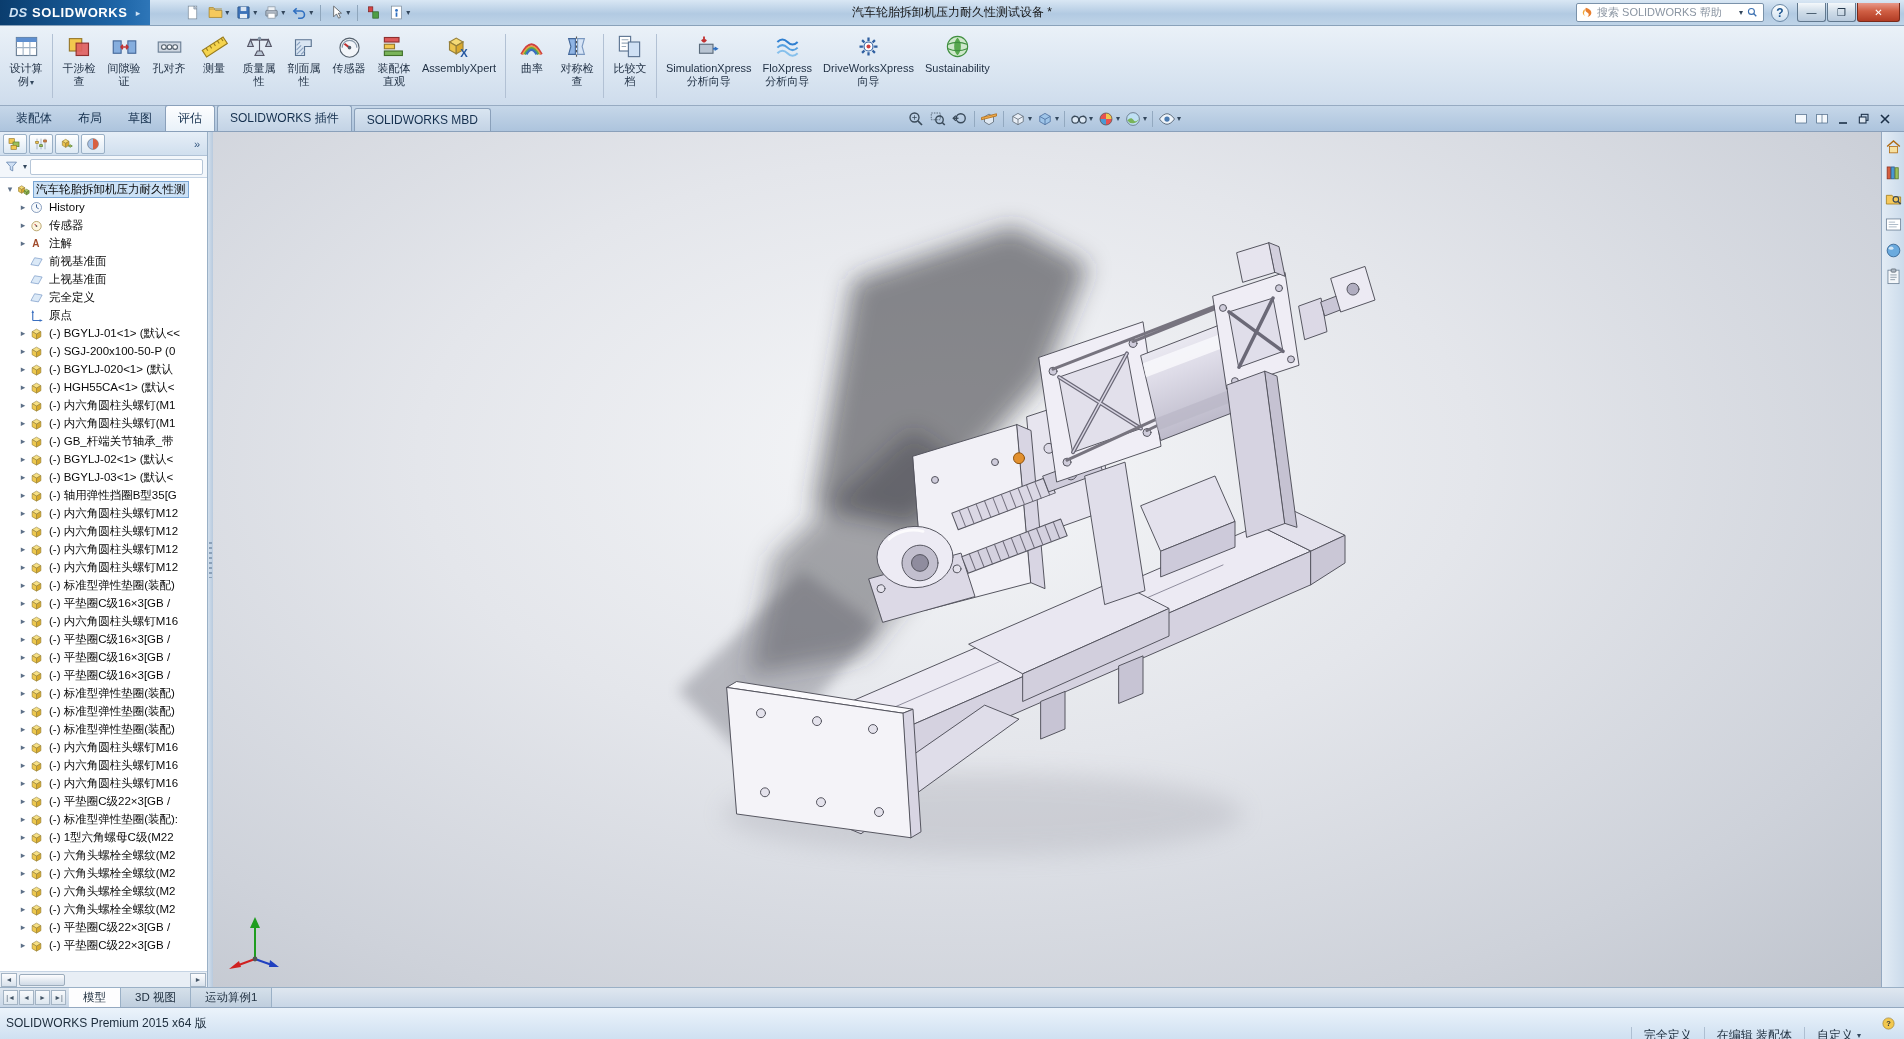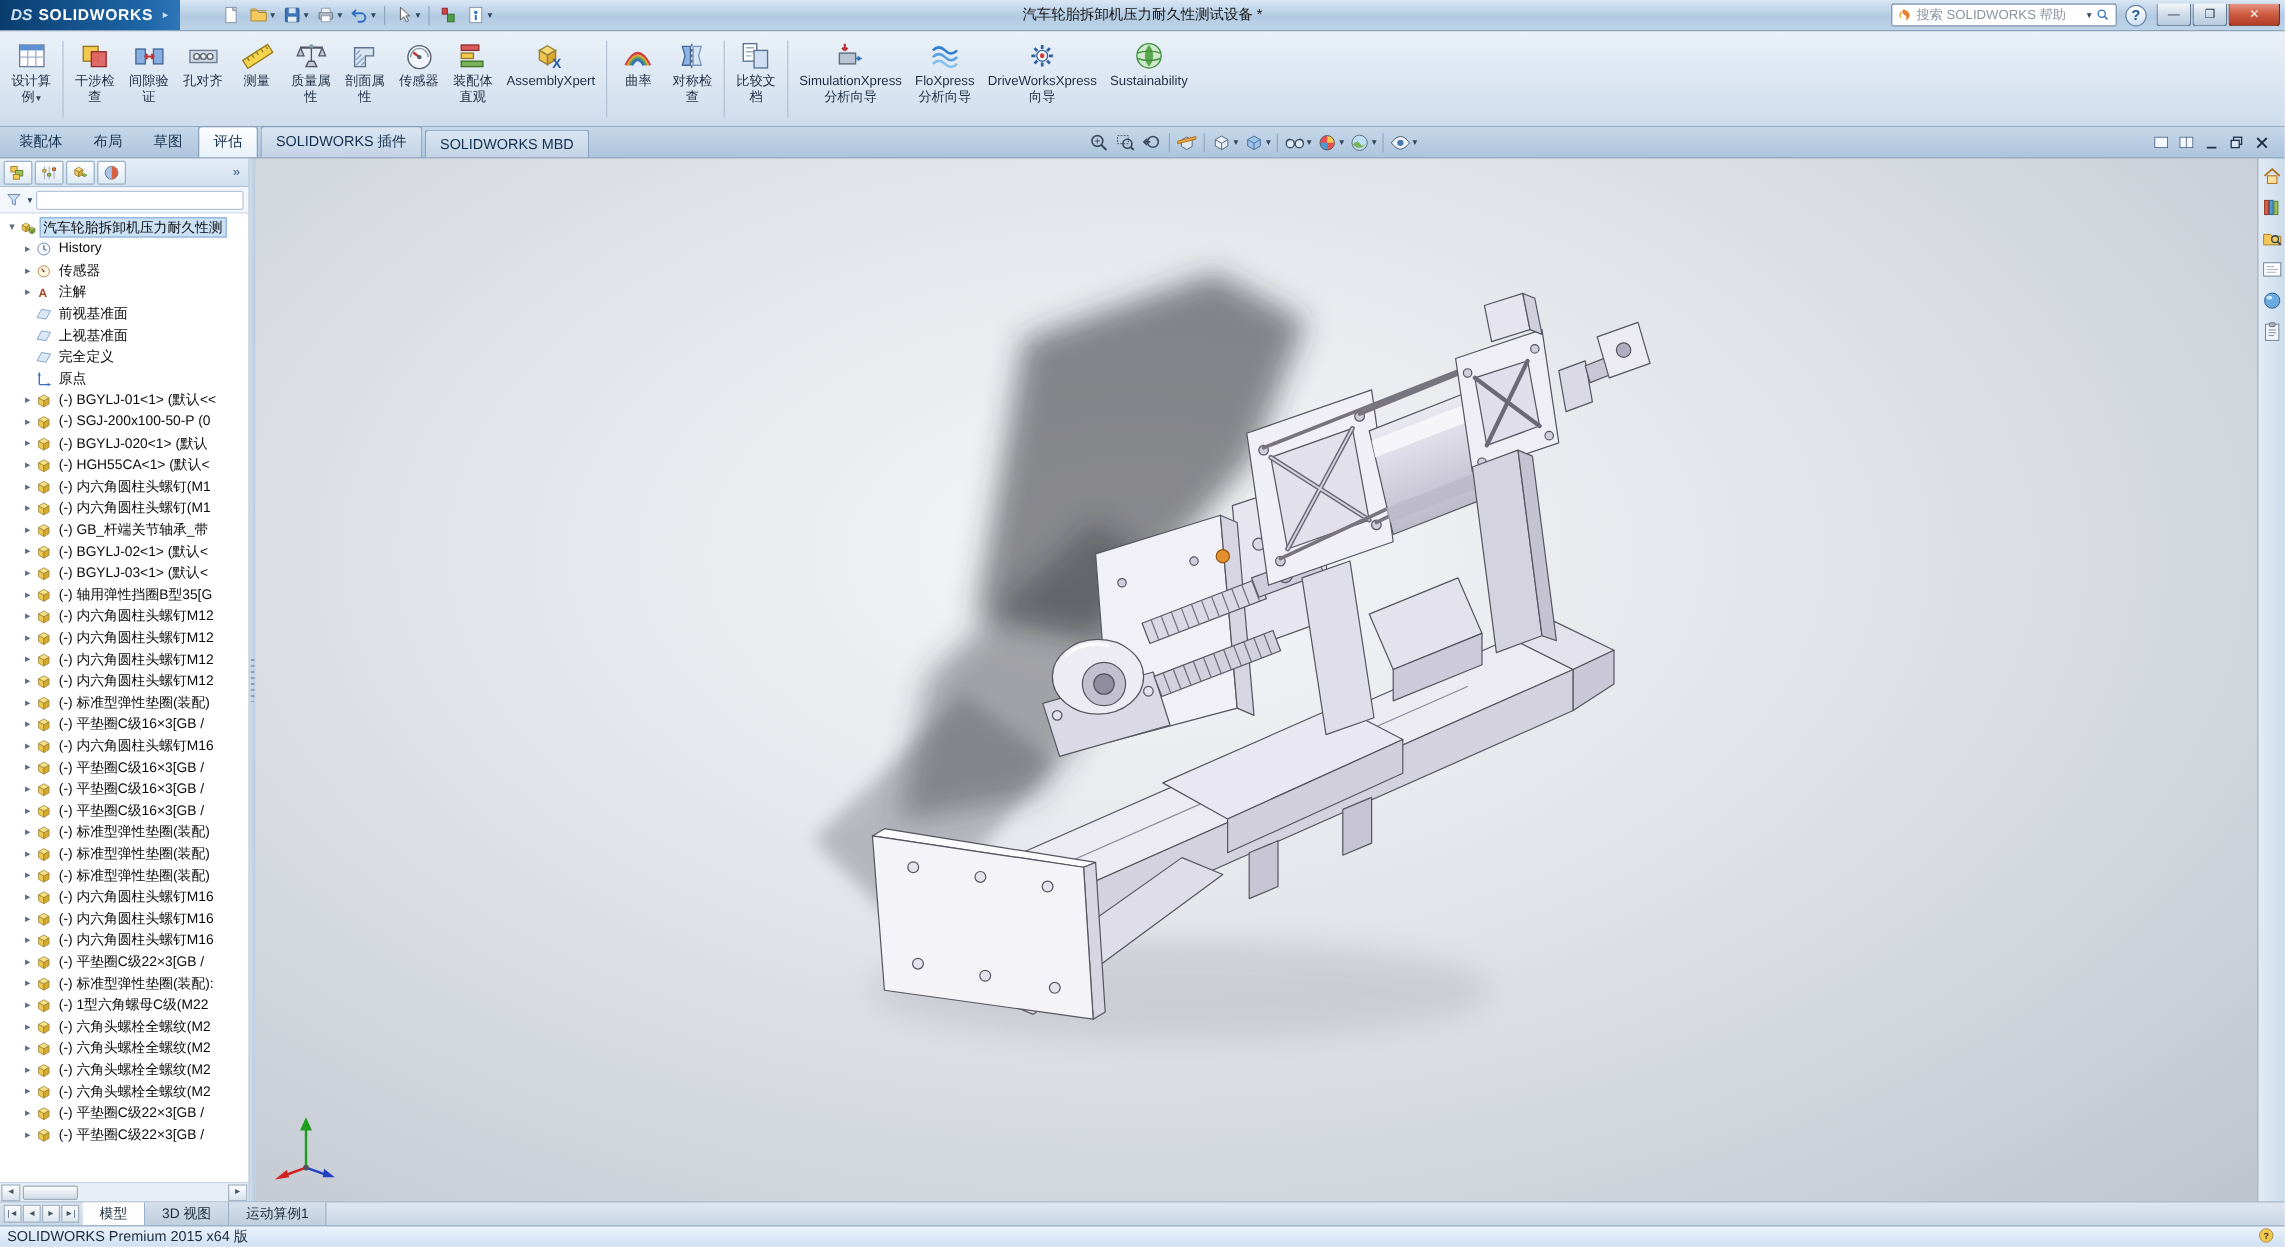--- a/index.html
+++ b/index.html
@@ -99,22 +99,22 @@
 
   
   .modeltabs { height:20px; flex:none; background:linear-gradient(#dfe7f0,#c8d6e6); border-top:1px solid #9ab0c6;
     display:flex; align-items:center; }
   .mnav { display:flex; align-items:center; padding:0 3px; gap:1px; }
   .mnavbtn { min-width:15px; height:15px; font-size:7px; display:flex; align-items:center; justify-content:center;
     color:#456; background:linear-gradient(#f8fafc,#dde6ef); border:1px solid #a4b4c4; padding:0 1px; }
   .mtab { padding:2px 14px; font-size:11.5px; color:#1c2c3c; border-right:1px solid #9ab0c6;
     display:flex; align-items:center; background:linear-gradient(#d5e0ea,#bfcede); white-space:nowrap; }
   .mtab.active { background:#fdfdfe; }
-  .statusbar { height:18px; flex:none; background:linear-gradient(#ebf3fb,#cfe0f1); border-top:1px solid #93a8c0;
-    display:flex; padding:0 6px; color:#1c2c3c; }
+  .statusbar { height:32px; flex:none; background:linear-gradient(#ebf3fb,#cfe0f1); border-top:1px solid #93a8c0;
+    display:flex; align-items:center; padding:0 6px; color:#1c2c3c; }
   .stleft { flex:1; white-space:nowrap; }
   .stseg { padding:0 12px; border-left:1px solid #aebfd2; white-space:nowrap; display:flex; align-items:center; gap:3px;margin-top:24px; }
   .stico { width:15px; height:15px; margin:0 2px 0 8px; }
 </style>
 </head>
 <body>
 
 <div id="app">
 
   <div class="titlebar">

